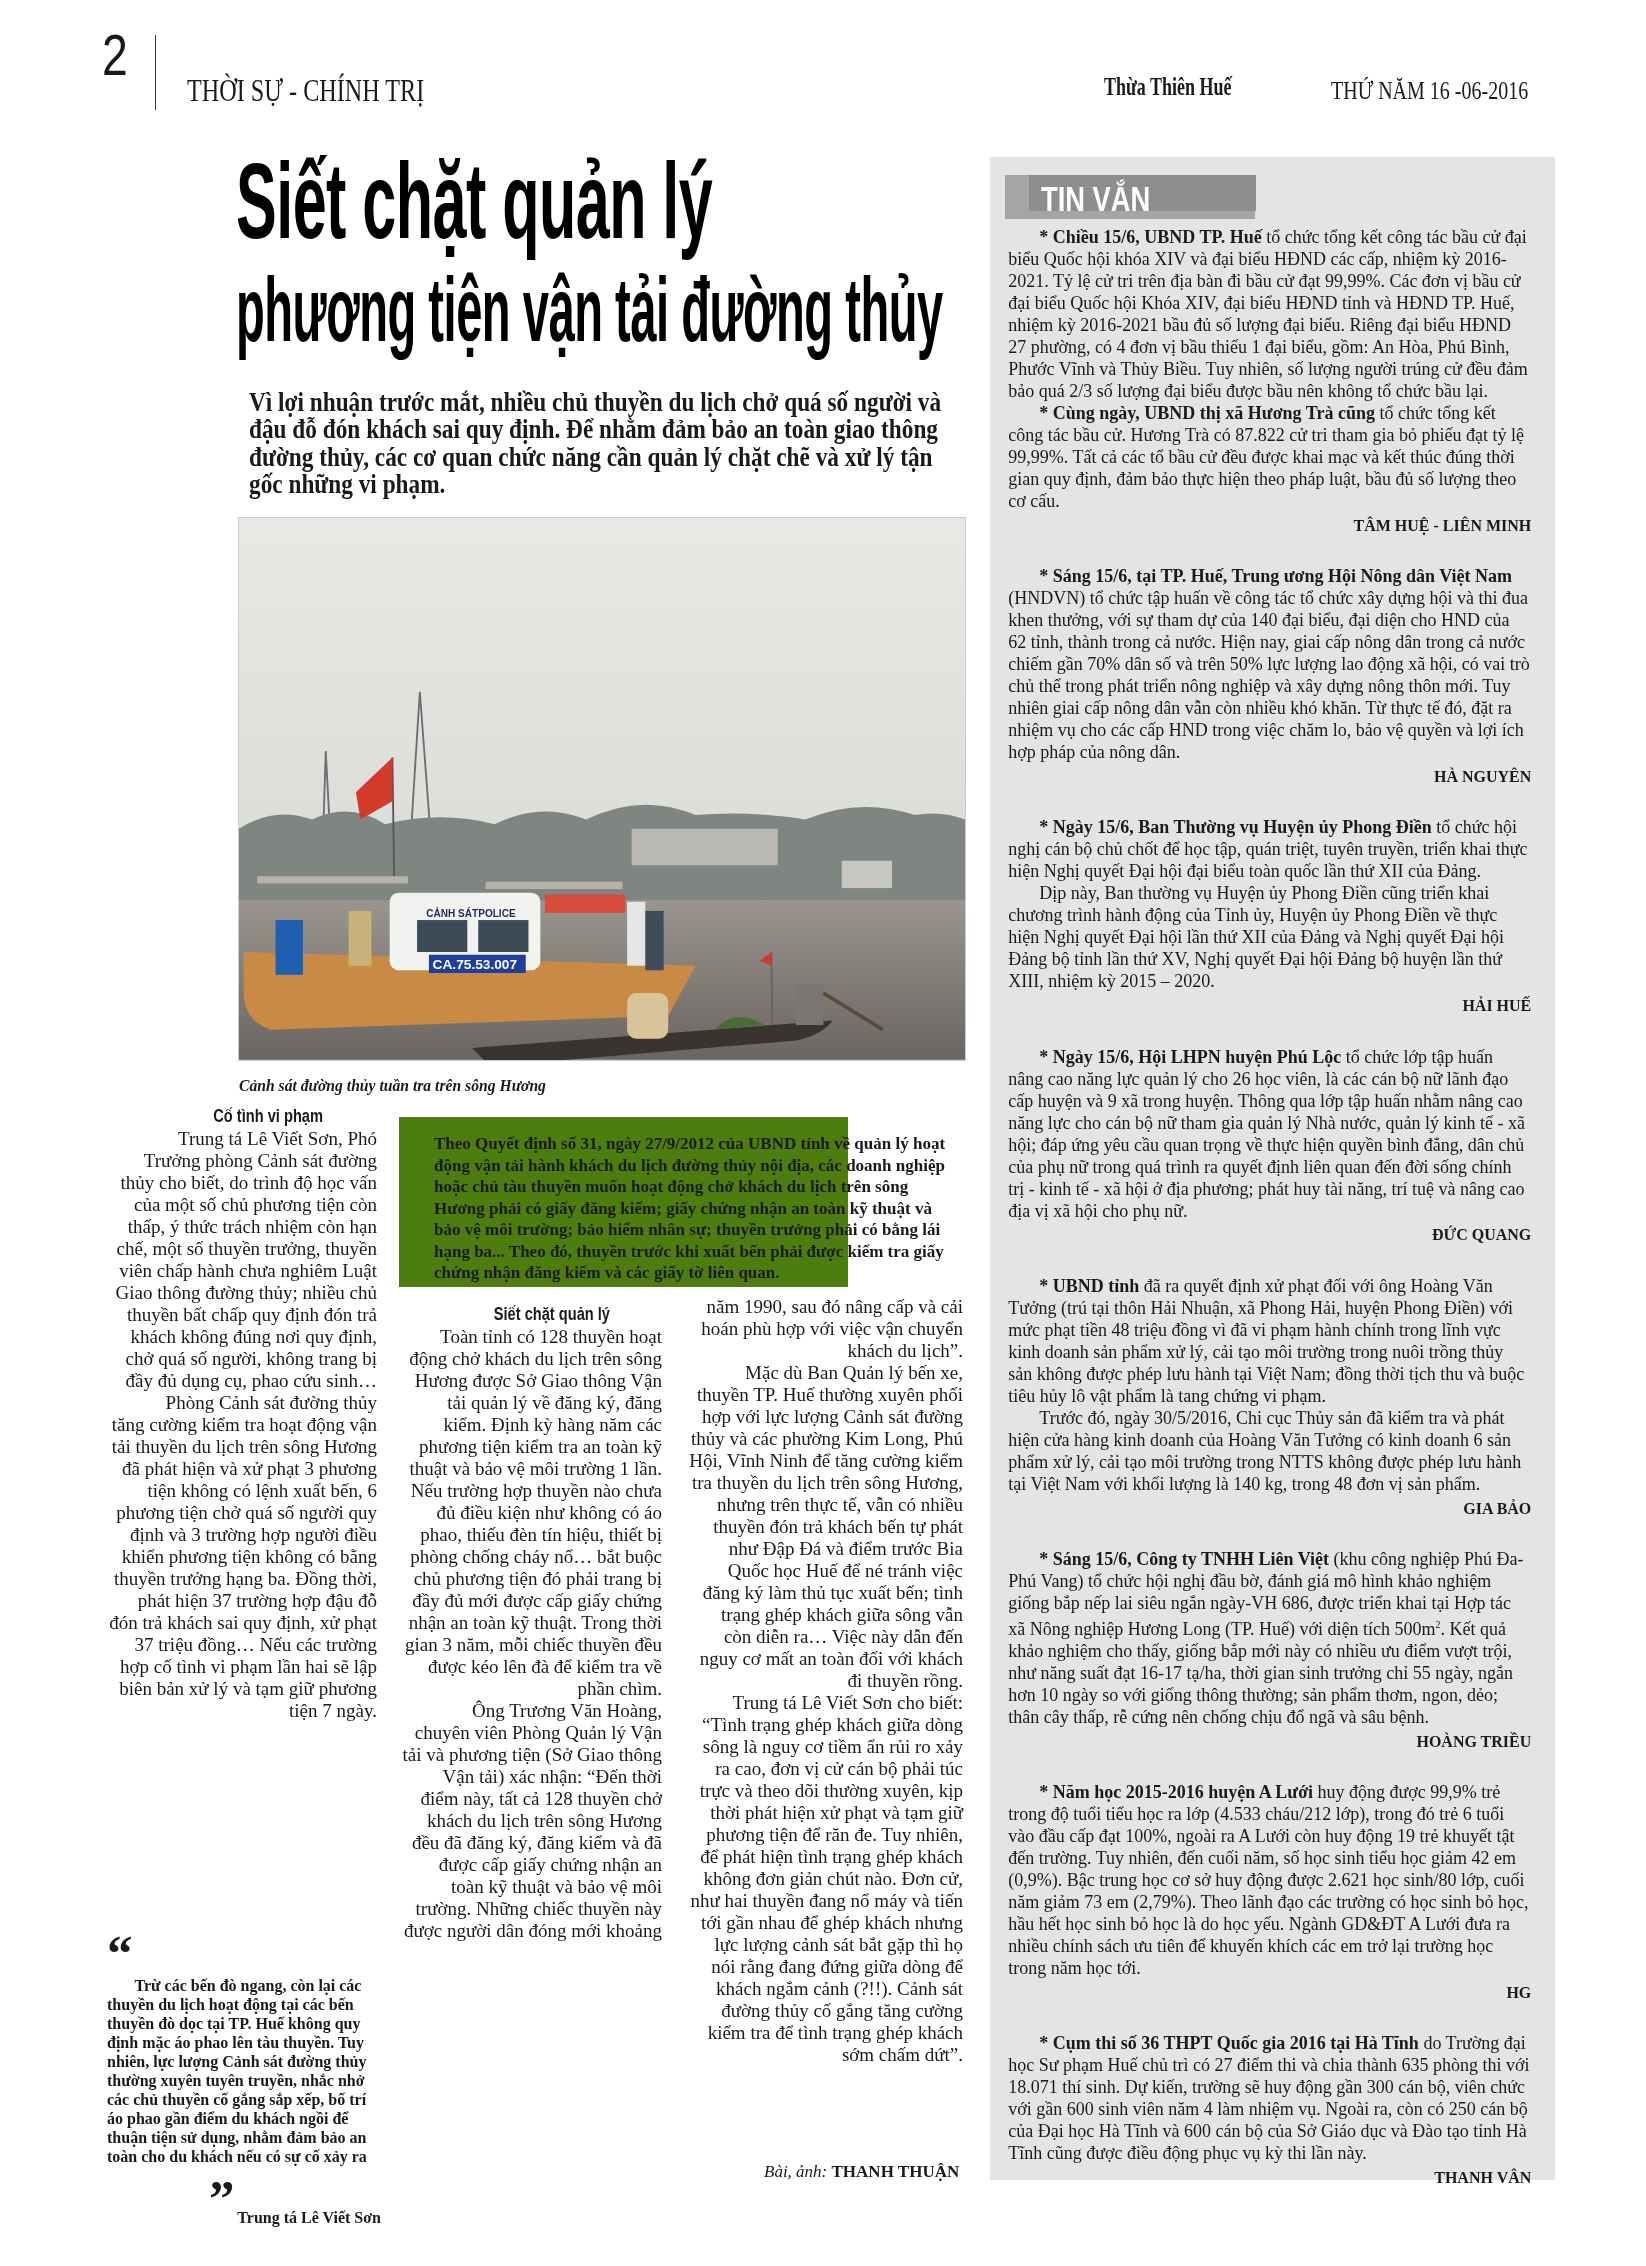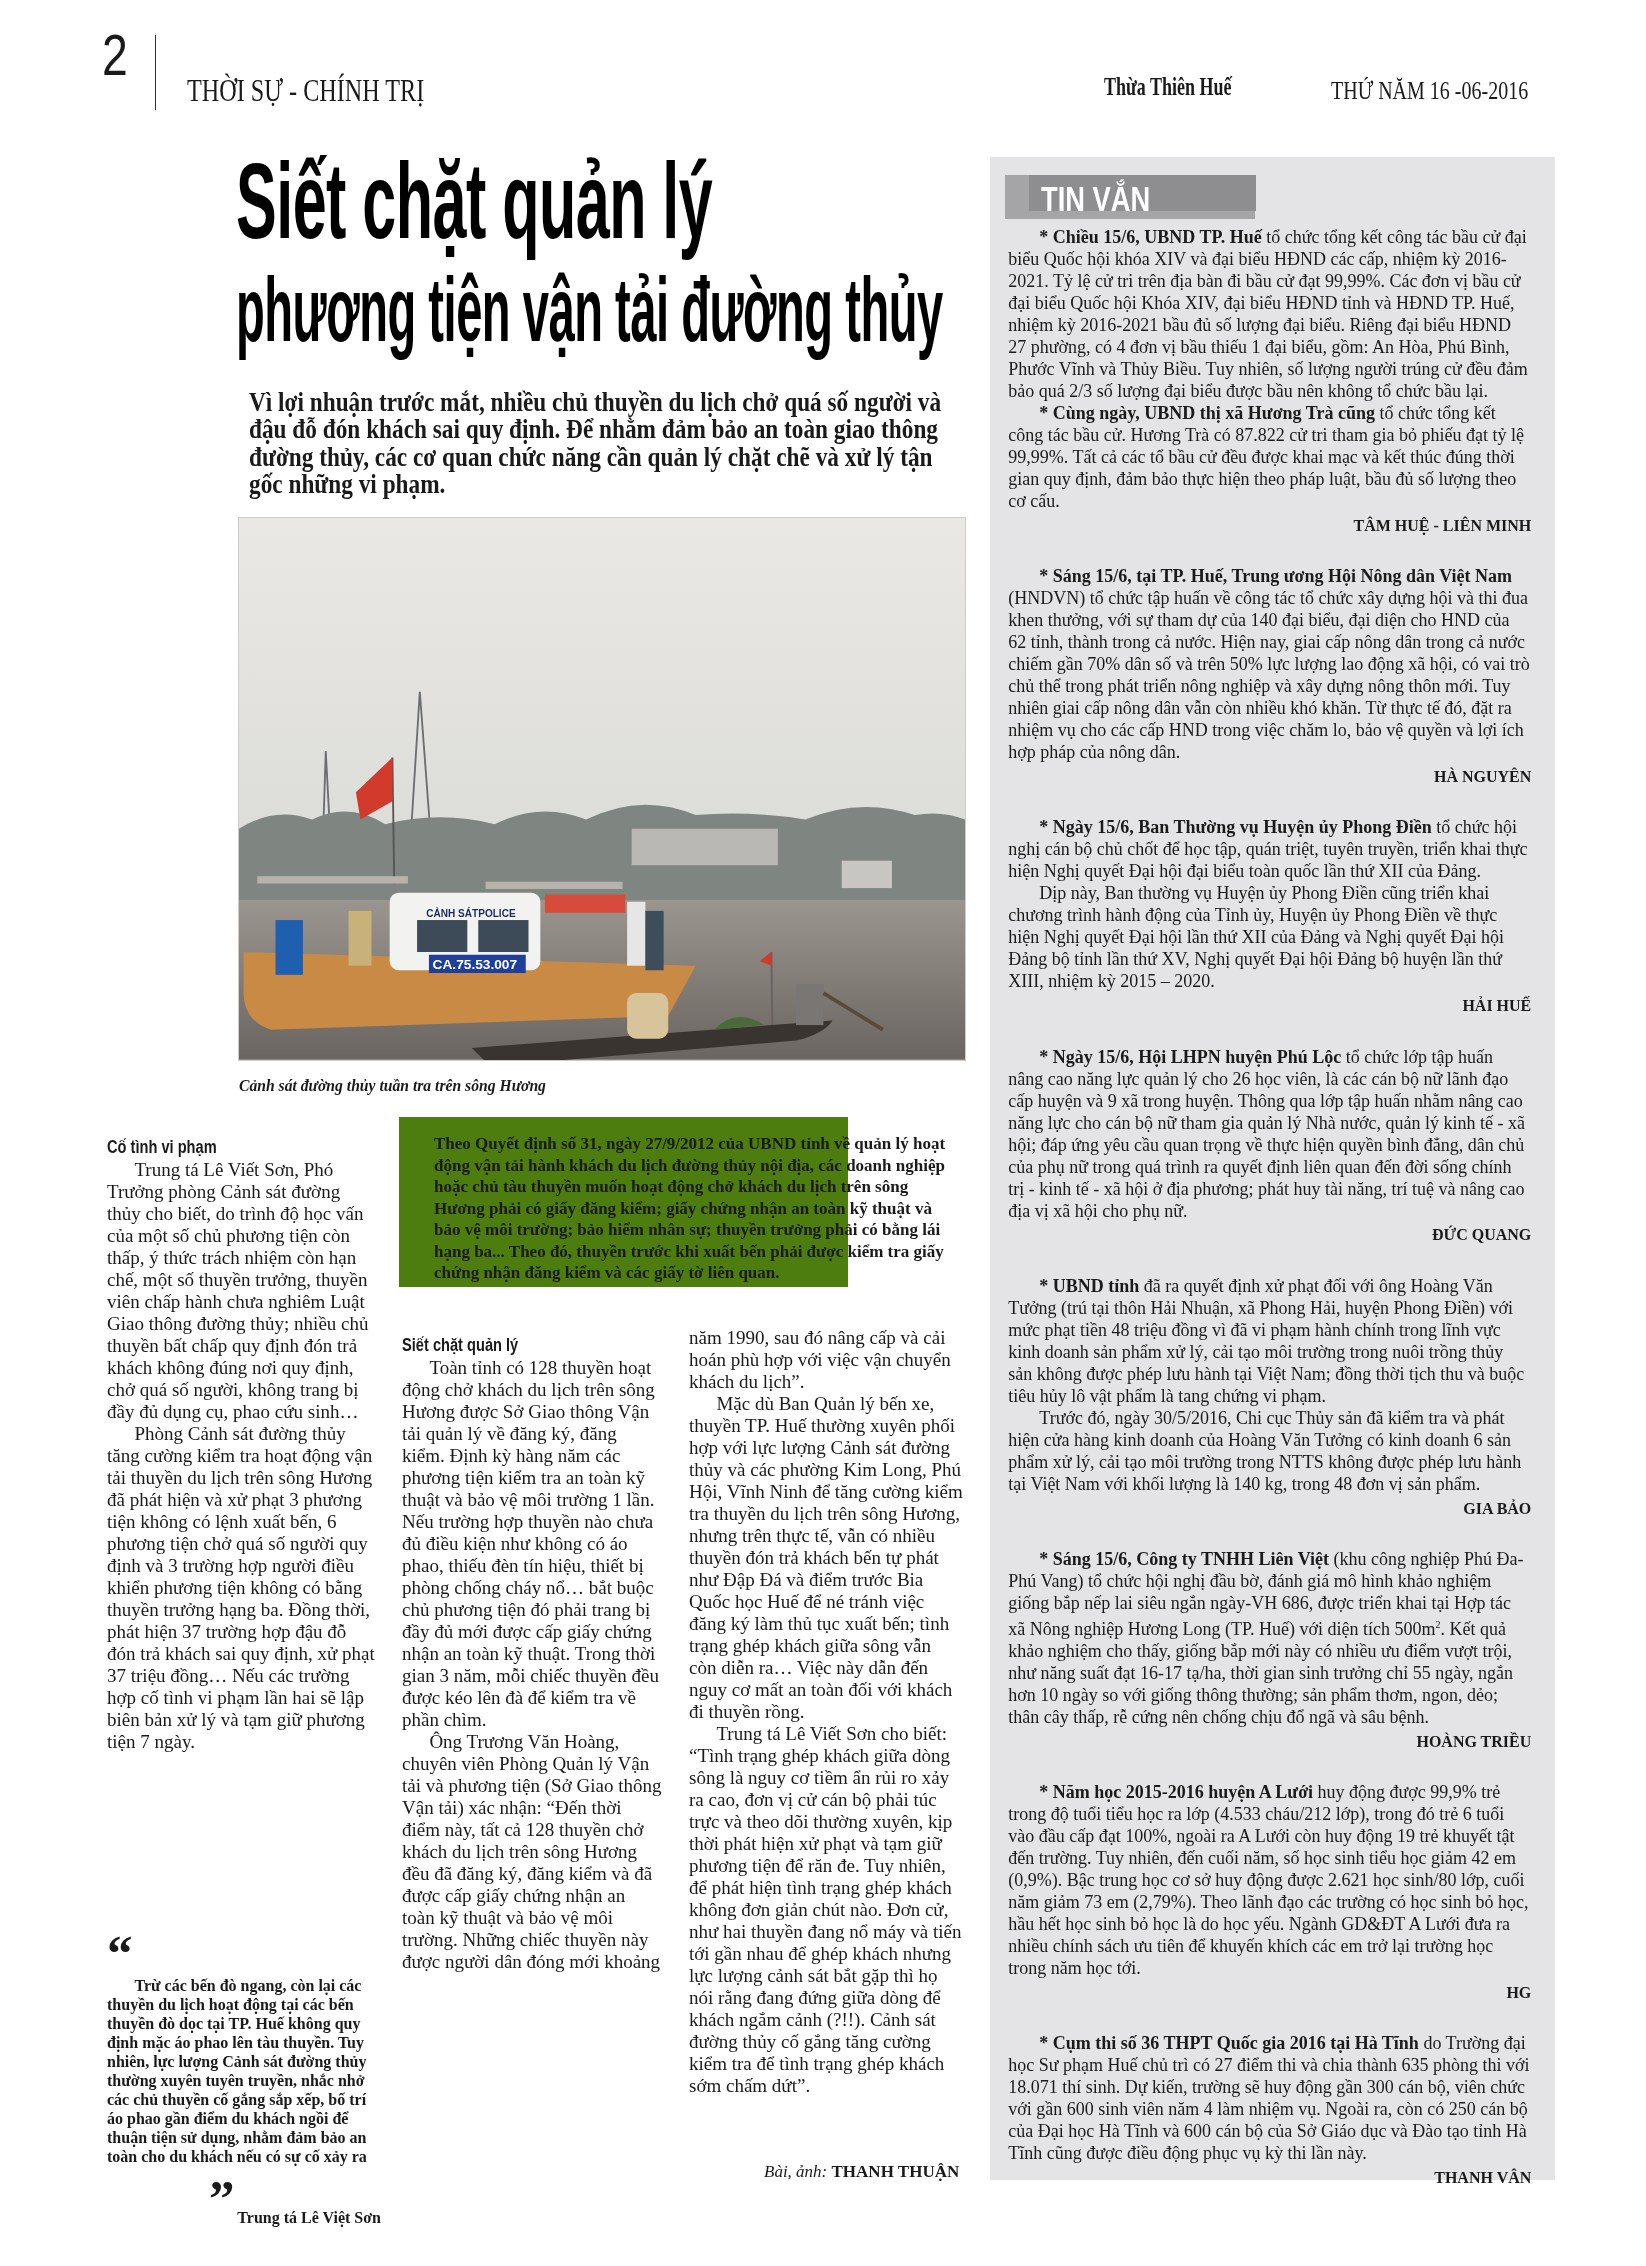--- a/index.html
+++ b/index.html
@@ -13,21 +13,21 @@
   #issue-date { left:1331px; top:77px; font-size:25px; transform:scaleX(0.8); transform-origin:left top; }
   
   .headline { font-family:"Liberation Sans", sans-serif; font-weight:700; color:#000; white-space:nowrap; transform-origin:left top; }
   #headline-1 { left:236px; top:146px; font-size:108px; line-height:110px; transform:scaleX(0.565); letter-spacing:-0.9px; }
   #headline-2 { left:236px; top:265px; font-size:90px; line-height:91px; transform:scaleX(0.523); letter-spacing:-0.9px; }
   #lede { left:249px; top:389px; width:722px; font-size:27.4px; line-height:27.4px; font-weight:700; transform:scaleX(0.85); transform-origin:left top; width:850px; }
   
   #photo { left:238px; top:517px; width:726px; height:542px; overflow:hidden; border:0.9px solid #ccc; background:#ecebe8; }
   #caption { left:239px; top:1075px; font-size:17.4px; font-style:italic; font-weight:700; transform:scaleX(0.9); transform-origin:left top; }
   
-  .col { font-size:19px; line-height:22px; text-align:left;margin-top:31px; }
+  .col { font-size:19px; line-height:22px; text-align:right; }
   .col p { margin:0; text-indent:27.4px; }
   .col p.noindent { text-indent:0; }
   .subhead { font-family:"Liberation Sans", sans-serif; font-weight:700; font-size:18.3px; line-height:24px; transform:scaleX(0.8); transform-origin:left top; white-space:nowrap; }
   #col-left { left:107px; top:1104px; width:270px; }
   #col-mid { left:402px; top:1296px; width:260px; }
   #col-right { left:689px; top:1296px; width:274px; }
   #policy-box { left:399px; top:1117px; width:449px; height:170px; background:#4d7c0f; }
   #policy-box-text { position:absolute; left:35px; top:16.4px; width:512px; font-size:17px; line-height:21.5px; font-weight:700; }
   
   #pull-quote { left:107px; top:1935px; width:274px; }
@@ -129,21 +129,21 @@
 <div class="abs col" id="col-left">
   <div class="subhead">Cố tình vi phạm</div>
   <p>Trung tá Lê Viết Sơn, Phó Trưởng phòng Cảnh sát đường thủy cho biết, do trình độ học vấn của một số chủ phương tiện còn thấp, ý thức trách nhiệm còn hạn chế, một số thuyền trưởng, thuyền viên chấp hành chưa nghiêm Luật Giao thông đường thủy; nhiều chủ thuyền bất chấp quy định đón trả khách không đúng nơi quy định, chở quá số người, không trang bị đầy đủ dụng cụ, phao cứu sinh…</p>
   <p>Phòng Cảnh sát đường thủy tăng cường kiểm tra hoạt động vận tải thuyền du lịch trên sông Hương đã phát hiện và xử phạt 3 phương tiện không có lệnh xuất bến, 6 phương tiện chở quá số người quy định và 3 trường hợp người điều khiển phương tiện không có bằng thuyền trưởng hạng ba. Đồng thời, phát hiện 37 trường hợp đậu đỗ đón trả khách sai quy định, xử phạt 37 triệu đồng… Nếu các trường hợp cố tình vi phạm lần hai sẽ lập biên bản xử lý và tạm giữ phương tiện 7 ngày.</p>
 </div>
 
 <div class="abs" id="pull-quote">
   <div class="qmark">“</div>
   <p id="pull-quote-text">Trừ các bến đò ngang, còn lại các thuyền du lịch hoạt động tại các bến thuyền đò dọc tại TP. Huế không quy định mặc áo phao lên tàu thuyền. Tuy nhiên, lực lượng Cảnh sát đường thủy thường xuyên tuyên truyền, nhắc nhở các chủ thuyền cố gắng sắp xếp, bố trí áo phao gần điểm du khách ngồi để thuận tiện sử dụng, nhằm đảm bảo an toàn cho du khách nếu có sự cố xảy ra</p>
   <div id="pull-quote-close">”</div>
-  <div id="pull-quote-attr">Trung tá Lê Việt Sơn</div>
+  <div id="pull-quote-attr">Trung tá Lê Viết Sơn</div>
 </div>
 
 <div class="abs col" id="col-mid">
   <div class="subhead" style="margin-top:5.5px">Siết chặt quản lý</div>
   <p>Toàn tỉnh có 128 thuyền hoạt động chở khách du lịch trên sông Hương được Sở Giao thông Vận tải quản lý về đăng ký, đăng kiểm. Định kỳ hàng năm các phương tiện kiểm tra an toàn kỹ thuật và bảo vệ môi trường 1 lần. Nếu trường hợp thuyền nào chưa đủ điều kiện như không có áo phao, thiếu đèn tín hiệu, thiết bị phòng chống cháy nổ… bắt buộc chủ phương tiện đó phải trang bị đầy đủ mới được cấp giấy chứng nhận an toàn kỹ thuật. Trong thời gian 3 năm, mỗi chiếc thuyền đều được kéo lên đà để kiểm tra về phần chìm.</p>
   <p>Ông Trương Văn Hoàng, chuyên viên Phòng Quản lý Vận tải và phương tiện (Sở Giao thông Vận tải) xác nhận: “Đến thời điểm này, tất cả 128 thuyền chở khách du lịch trên sông Hương đều đã đăng ký, đăng kiểm và đã được cấp giấy chứng nhận an toàn kỹ thuật và bảo vệ môi trường. Những chiếc thuyền này được người dân đóng mới khoảng</p>
 </div>
 
 <div class="abs col" id="col-right">
   <p class="noindent">năm 1990, sau đó nâng cấp và cải hoán phù hợp với việc vận chuyển khách du lịch”.</p>

